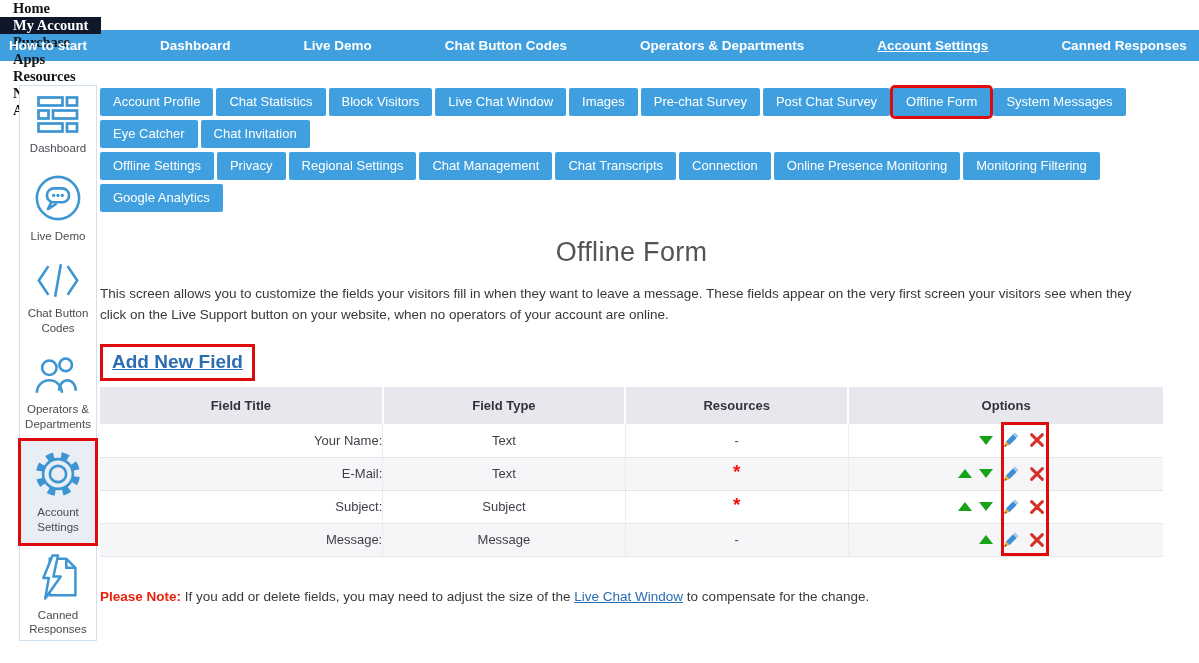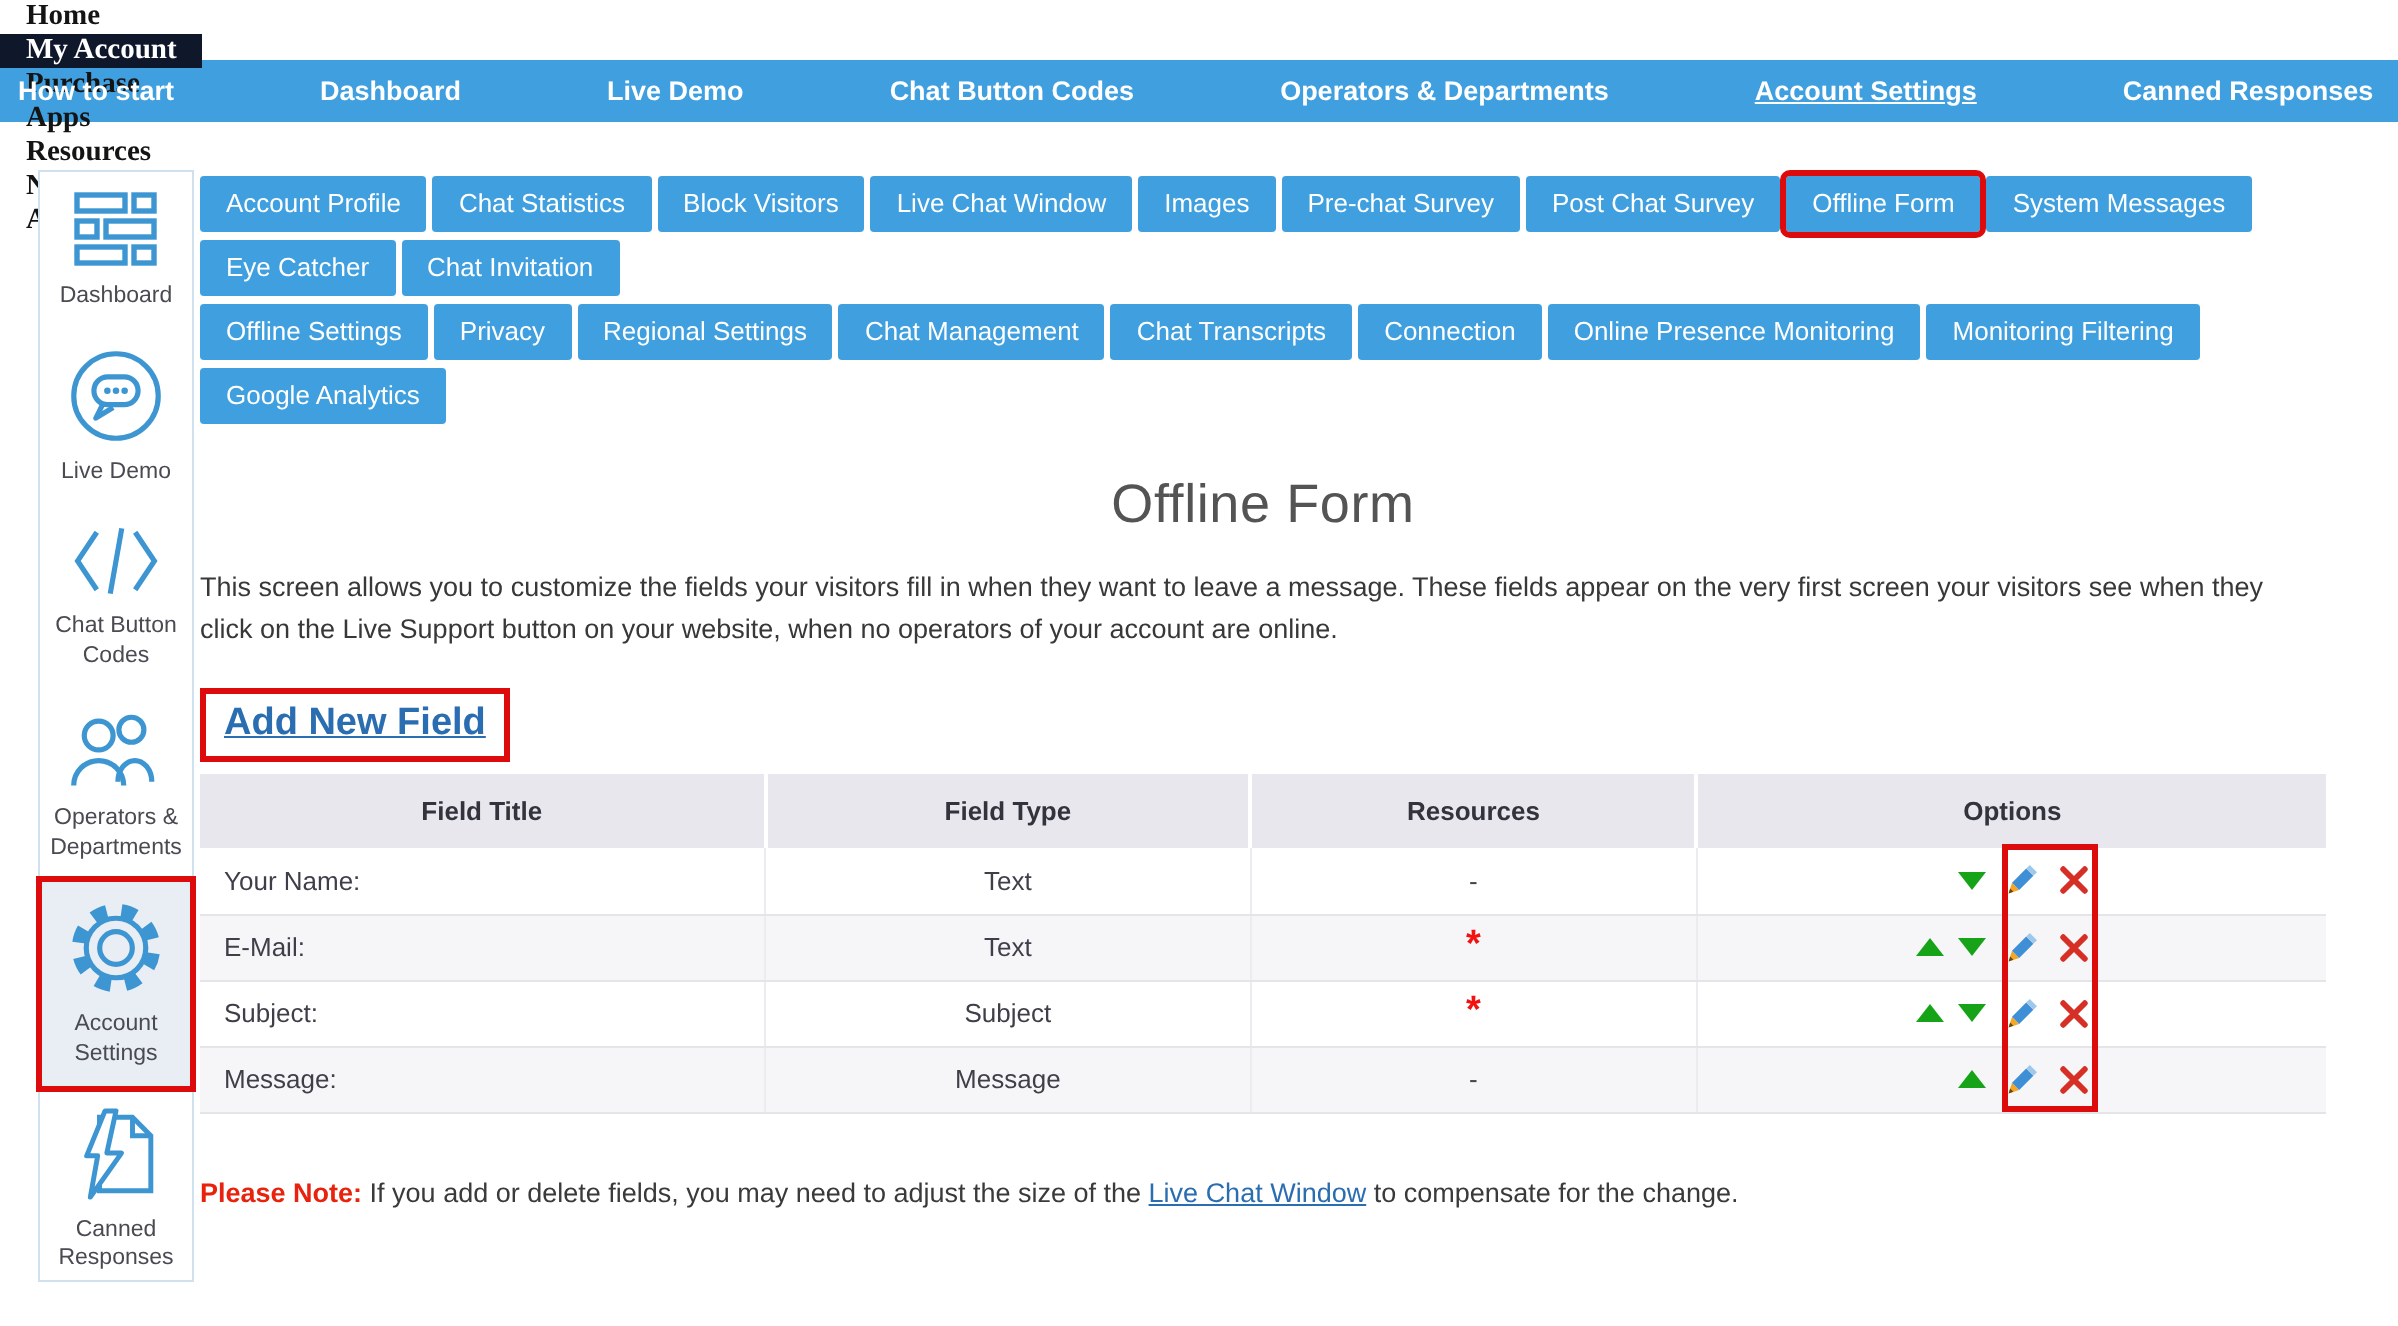--- a/index.html
+++ b/index.html
@@ -53,21 +53,21 @@
   
   .table-wrap { position: relative; margin-top: 6px; }
   table.fields { width: 100%; border-collapse: collapse; table-layout: fixed; }
   table.fields th { background: #e7e7ed; height: 37px; font-size: 13px; font-weight: 700;
     color: #33333d; text-align: center; border-left: 2px solid #fff; }
   table.fields th:first-child { border-left: none; }
   table.fields col.c1 { width: 26.6%; } table.fields col.c2 { width: 22.8%; }
   table.fields col.c3 { width: 21.0%; } table.fields col.c4 { width: 29.6%; }
   table.fields td { height: 33px; font-size: 13px; color: #3f3f49;
     border-bottom: 1px solid #e4e4e9; border-left: 1px solid #ececf0; text-align: center; }
-  table.fields td:first-child { border-left: none; text-align: left; padding-left: 12px; }
+  table.fields td:first-child { border-left: none; text-align: right; padding-left: 12px; }
   table.fields tr.alt td { background: #f6f6f8; }
   .req-val { color: #44444e; }
   .req-val.star { color: #f31212; font-weight: 700; font-size: 19px; line-height: 10px; }
 
   .opt-flex { display: flex; justify-content: flex-end; align-items: center; padding-right: 118px; }
   .arrows { display: inline-flex; gap: 7px; align-items: center; margin-right: 10px; }
   .arr { display: inline-block; width: 0; height: 0; cursor: pointer; }
   .arr.up   { border-left: 7px solid transparent; border-right: 7px solid transparent; border-bottom: 9px solid #17a317; }
   .arr.down { border-left: 7px solid transparent; border-right: 7px solid transparent; border-top: 9px solid #17a317; }
   .editdel { display: inline-flex; gap: 10px; align-items: center; }

